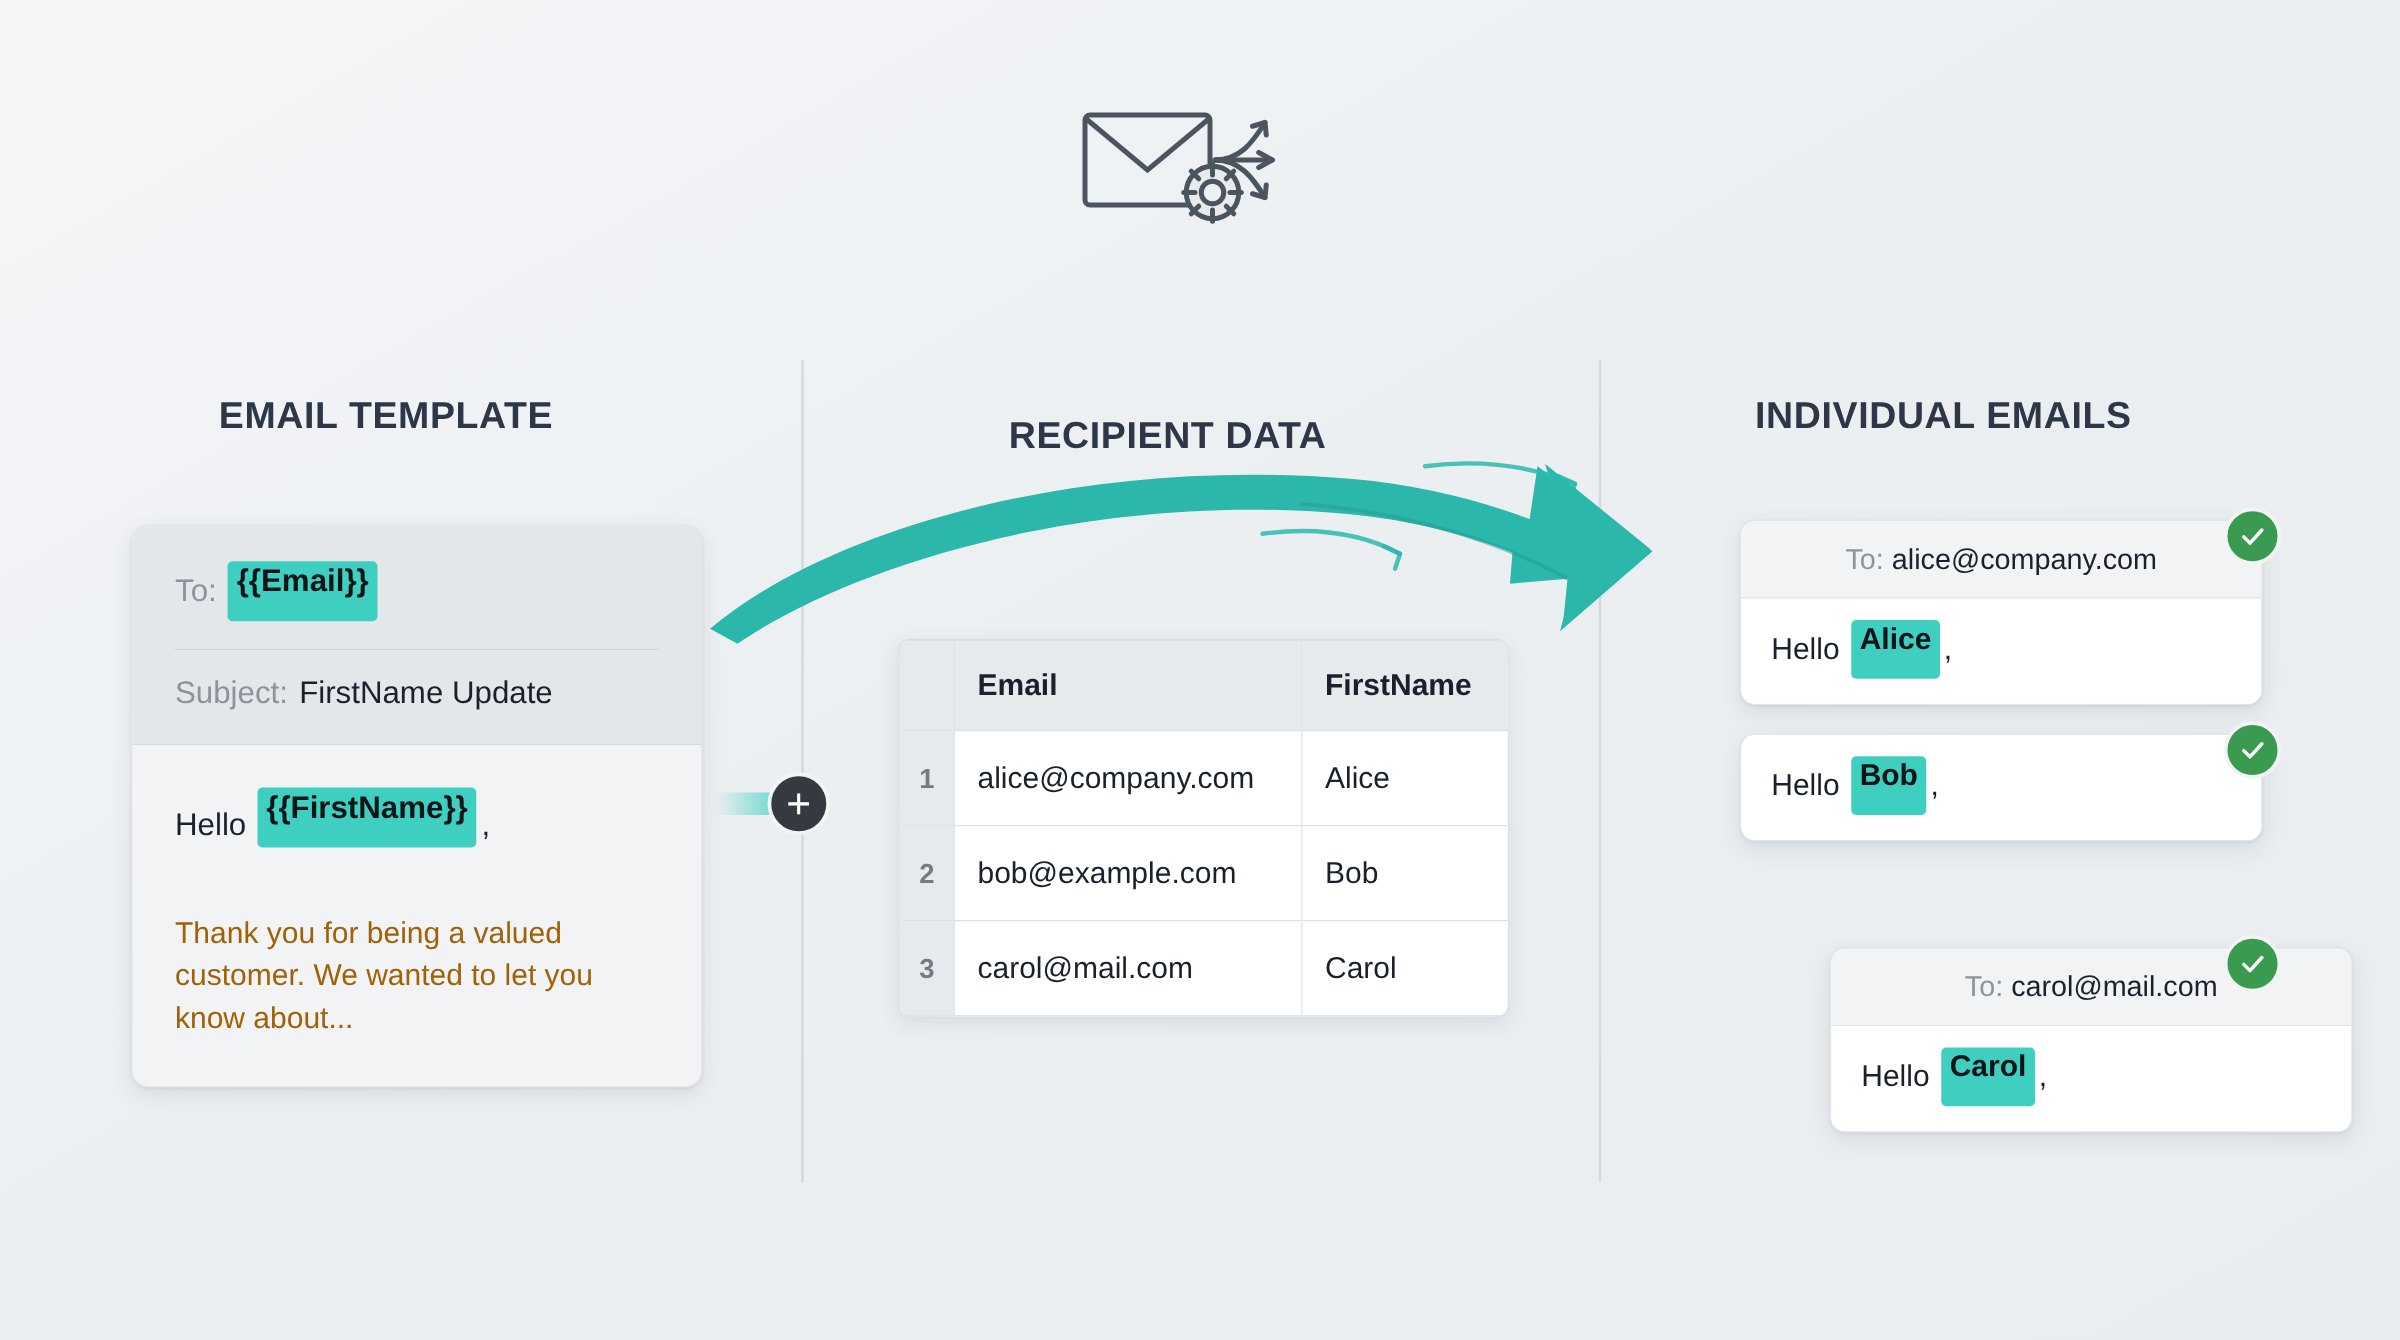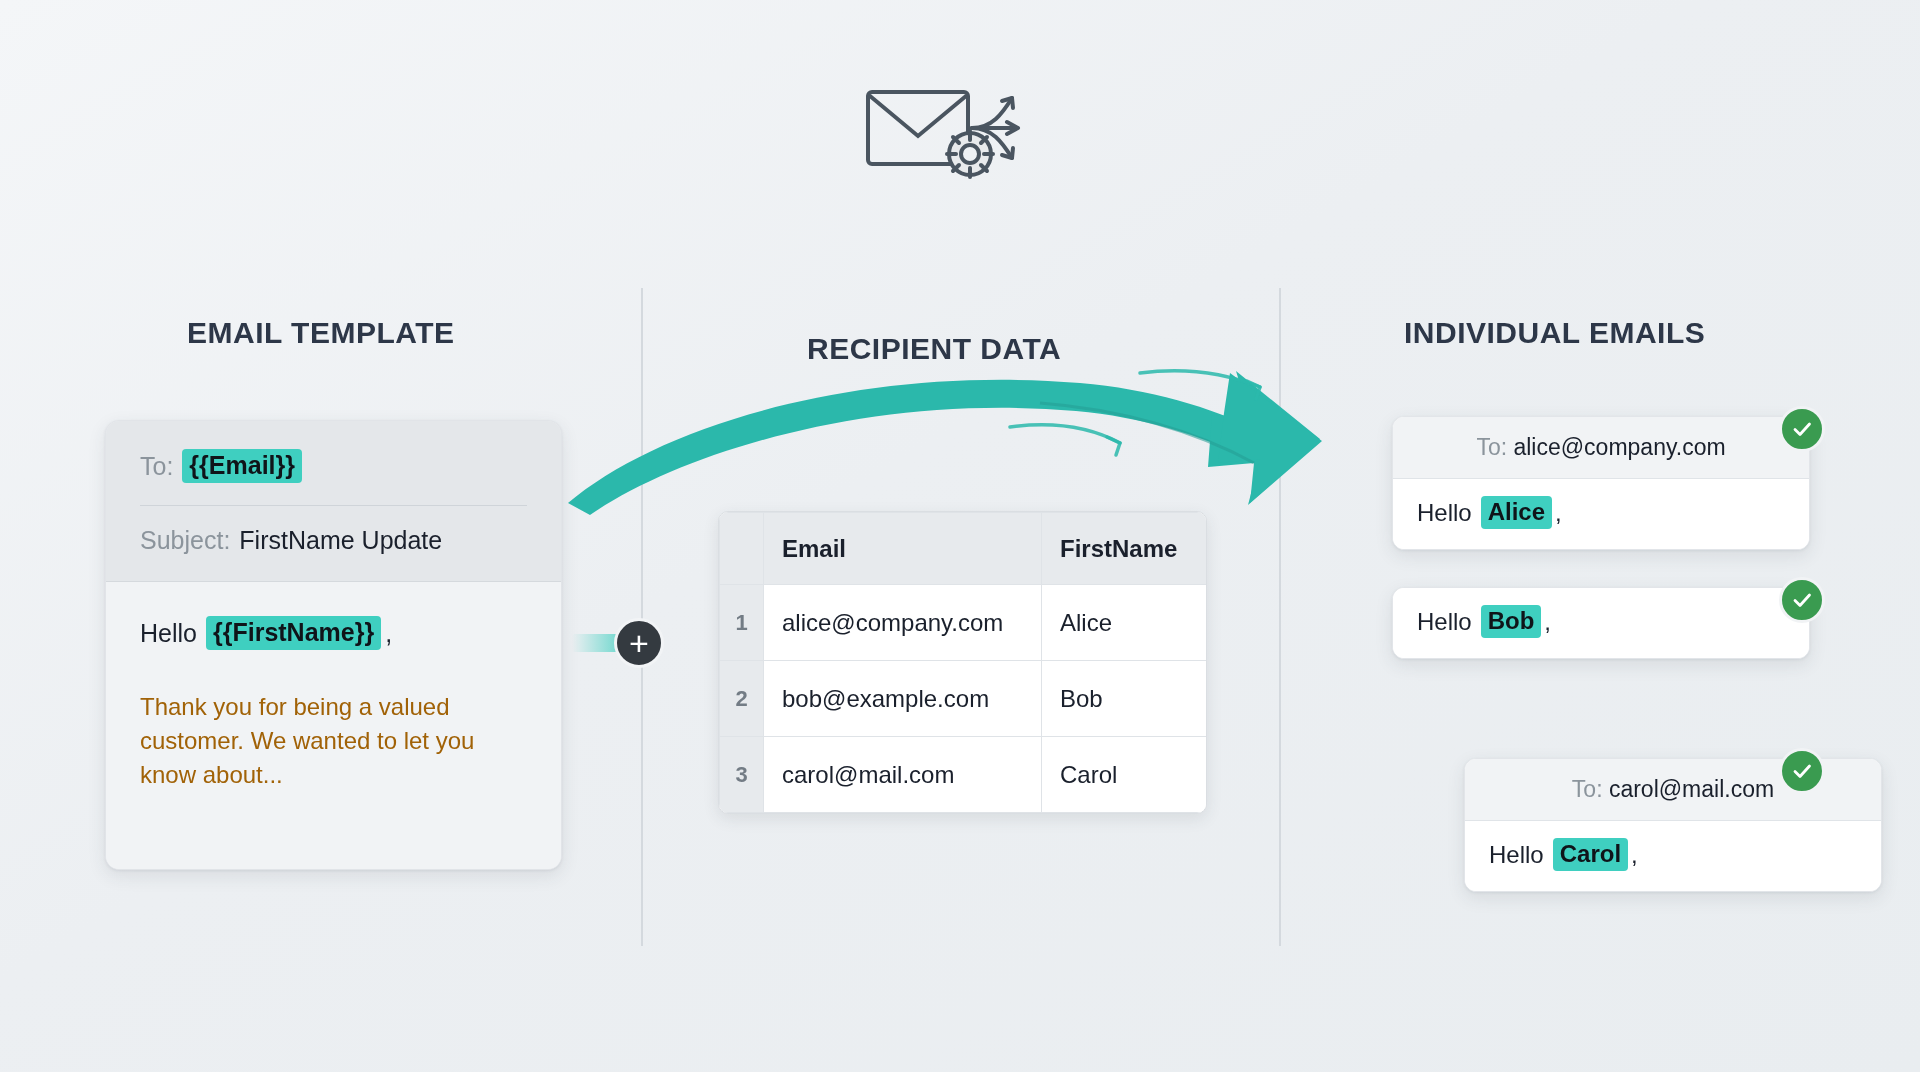--- a/index.html
+++ b/index.html
@@ -29,21 +29,21 @@
 
   
   .col-heading {
     position: absolute;
     font-size: 30px;
     font-weight: bold;
     letter-spacing: 0.5px;
     color: #2d3748;
     white-space: nowrap;
   }
-  #heading-template   { left: 175px;  top: 316px; margin-left: 12px; }
+  #heading-template   { left: 175px;  top: 316px; }
   #heading-recipients { left: 807px;  top: 332px; }
   #heading-emails     { left: 1404px; top: 316px; }
 
   
   .divider {
     position: absolute;
     top: 288px;
     width: 2px;
     height: 658px;
     background: #d4d9de;
@@ -100,21 +100,21 @@
     line-height: 1.42;
     color: #a16207;
     max-width: 375px;
   }
 
   
   .token {
     background: #3fcfc0;
     color: #0f1419;
     font-weight: bold;
-    padding: 2px 7px 3px 7px;
+    padding: 2px 7px 17px 7px;
     border-radius: 4px;
     display: inline-block;
   }
 
   
   #connector {
     position: absolute;
     left: 572px;
     top: 612px;
     width: 130px;
@@ -310,21 +310,21 @@
     </div>
     <div class="tpl-rule"></div>
     <div class="tpl-line">
       <span class="tpl-label">Subject:</span>
       <span>FirstName Update</span>
     </div>
   </div>
   <div id="template-body">
     <div class="body-greet">
       <span>Hello</span>
-      <span class="token" style="margin:0 4px 0 9px;">{{FirstName}}</span>
+      <span class="token" style="margin:0 4px 12px 9px;">{{FirstName}}</span>
       <span>,</span>
     </div>
     <div class="body-para">Thank you for being a valued customer. We wanted to let you know about...</div>
   </div>
 </div>
 
 <div id="connector">
   <div id="connector-bar"></div>
   <div id="plus-badge">
     <span>+</span>

